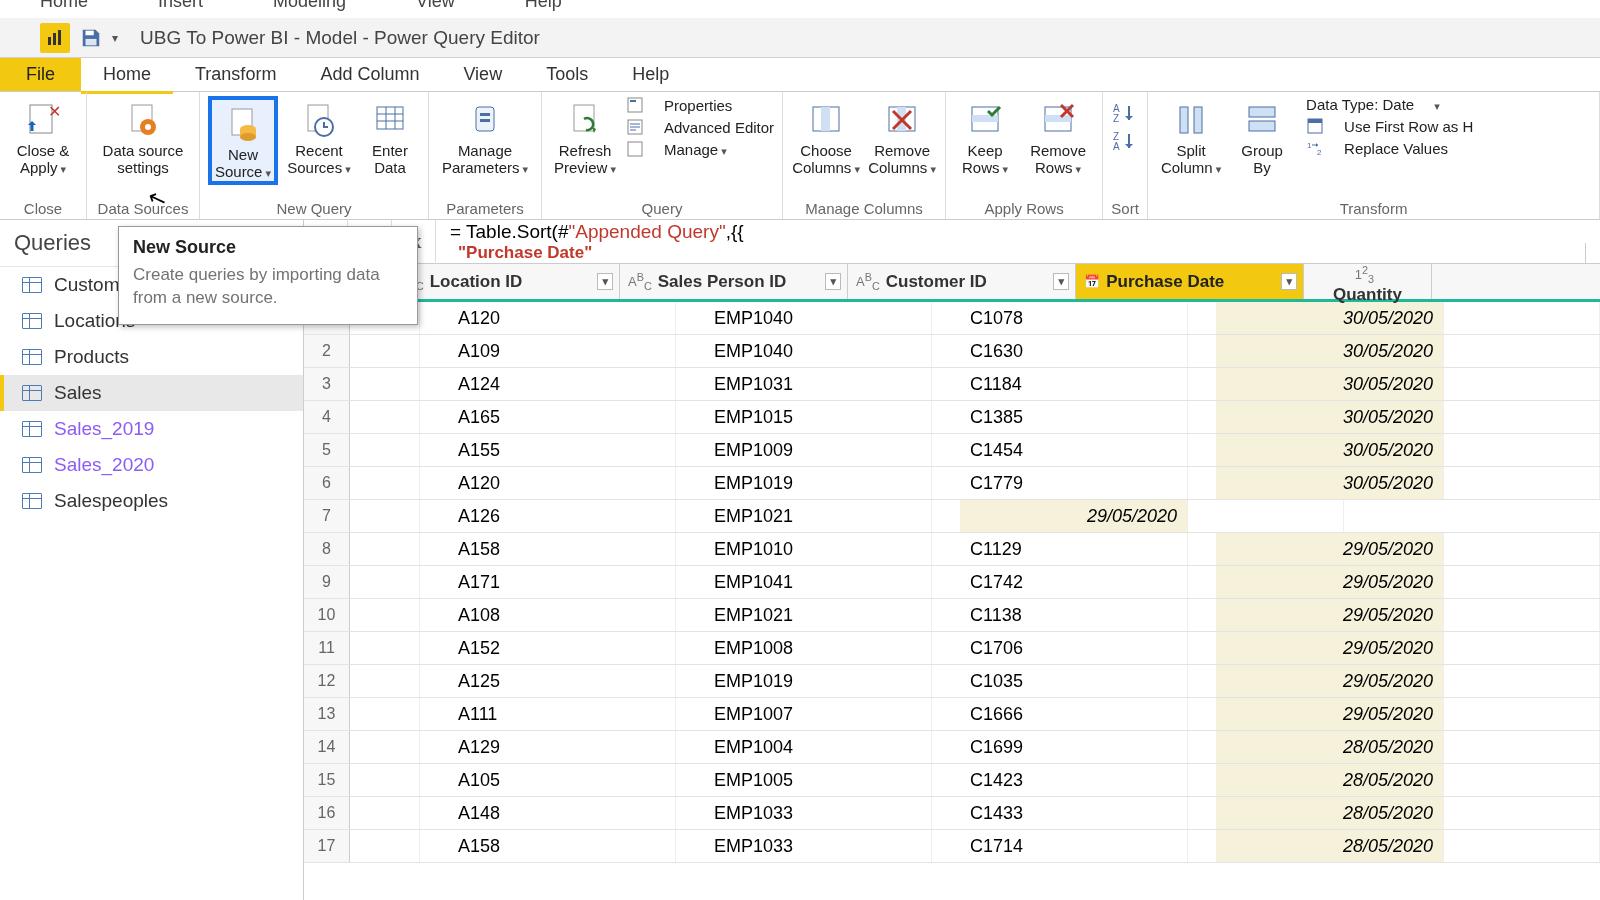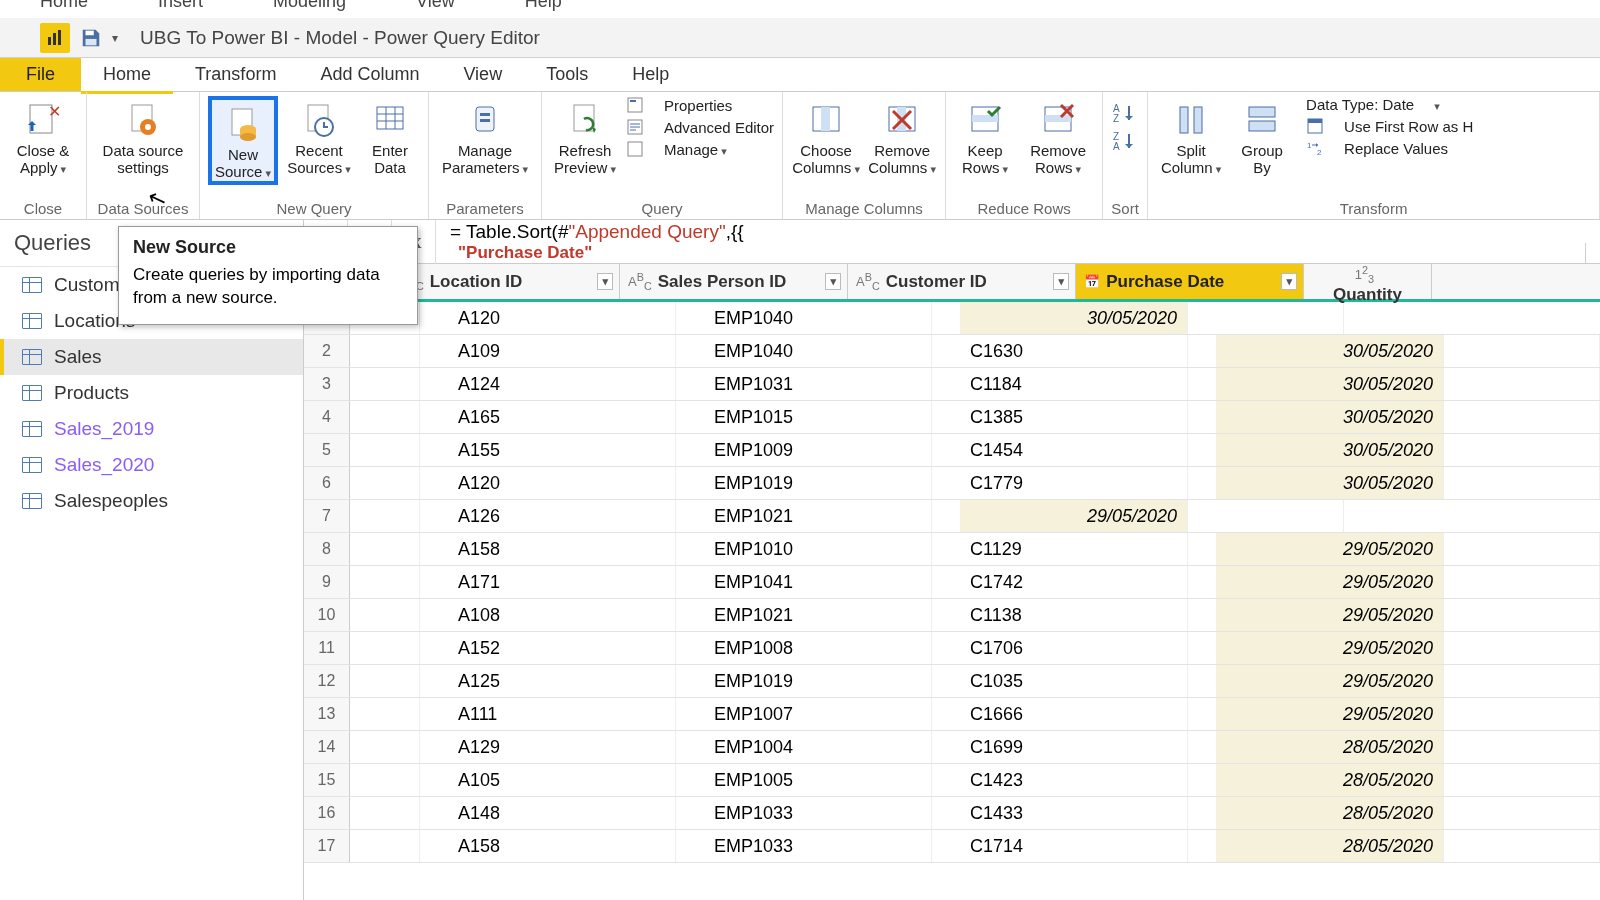--- a/index.html
+++ b/index.html
@@ -36,21 +36,21 @@
 .queries-header { padding: 10px 14px; font-size: 22px; color: #444; border-bottom: 1px solid #e5e5e5; }
 .q-item { display: flex; align-items: center; gap: 12px; padding: 7px 18px; font-size: 19px; color: #333; cursor: pointer; border-left: 4px solid transparent; }
 .q-item.selected { background: #e8e8e8; border-left: 4px solid #f2c811; }
 .q-item.italic { color: #8b5cf6; }
 .tbl-ic { width: 20px; height: 16px; border: 1.5px solid #4e7ab5; border-radius: 1px; position: relative; }
 .tbl-ic::before { content:""; position:absolute; left:0; right:0; top:4px; border-top:1px solid #4e7ab5; }
 .tbl-ic::after { content:""; position:absolute; top:0; bottom:0; left:6px; border-left:1px solid #4e7ab5; }
 
 .tooltip { position: absolute; left: 118px; top: 226px; width: 300px; background: #fff; border: 1px solid #999; box-shadow: 2px 2px 6px rgba(0,0,0,.25); padding: 10px 14px 14px 14px; z-index: 50; }
 .tooltip-title { font-weight: 600; font-size: 18px; color: #222; margin-bottom: 6px; }
-.tooltip-body { font-size: 17px; color: #000000; line-height: 1.35; }
+.tooltip-body { font-size: 17px; color: #737373; line-height: 1.35; }
 
 .main { flex: 1; display: flex; flex-direction: column; }
 .formula-bar { display: flex; align-items: center; height: 44px; border-bottom: 1px solid #ccc; }
 .fx-btn { width: 44px; height: 44px; display:flex; align-items:center; justify-content:center; border-right: 1px solid #ddd; color:#555; font-size:20px; cursor:pointer; }
 .check-btn { color: #2e7d32; }
 .fx-label { font-family: "Segoe UI", serif; }
 .formula-input { flex: 1; padding: 0 14px; font-size: 19px; font-family: Consolas, monospace; border: none; outline: none; height: 100%; }
 .formula-input .col { color: #c0392b; }
 .formula-input .str { color: #c0392b; }
 
@@ -312,21 +312,21 @@
               <rect x="6" y="6" width="26" height="24" fill="#fff" stroke="#4a6fa5"></rect>
               <rect x="6" y="14" width="26" height="7" fill="#cfe0f4"></rect>
               <line x1="22" y1="4" x2="34" y2="16" stroke="#c0392b" stroke-width="3"></line>
               <line x1="34" y1="4" x2="22" y2="16" stroke="#c0392b" stroke-width="3"></line>
             </svg>
           </span>
         <span class="drop-caret" style="white-space:pre-line">Remove
 Rows</span>
       </div>
     </div>
-    <div class="group-label">Reduce Rows</div>
+    <div class="group-label">Apply Rows</div>
   </div>
 
   <div class="group">
     <div class="group-row" style="flex-direction:column;gap:4px;padding-top:6px;">
       <span>
           <svg width="28" height="24">
             <text x="2" y="10" font-size="10" fill="#4a6fa5">A</text>
             <text x="2" y="20" font-size="10" fill="#4a6fa5">Z</text>
             <path d="M18 4 v14" stroke="#4a6fa5" stroke-width="2"></path>
             <path d="M14 14 l4 4 l4 -4" fill="#4a6fa5"></path>
@@ -403,27 +403,27 @@
     <div class="queries-header">Queries</div>
     <div id="qlist">
         <div class="q-item">
           <span class="tbl-ic"></span>
           <span>Customers</span>
         </div>
         <div class="q-item">
           <span class="tbl-ic"></span>
           <span>Locations</span>
         </div>
+        <div class="q-item">
+          <span class="tbl-ic"></span>
+          <span>Products</span>
+        </div>
         <div class="q-item selected">
           <span class="tbl-ic"></span>
           <span>Sales</span>
-        </div>
-        <div class="q-item">
-          <span class="tbl-ic"></span>
-          <span>Products</span>
         </div>
         <div class="q-item italic">
           <span class="tbl-ic"></span>
           <span>Sales_2019</span>
         </div>
         <div class="q-item italic">
           <span class="tbl-ic"></span>
           <span>Sales_2020</span>
         </div>
         <div class="q-item">
@@ -473,20 +473,21 @@
             <span class="type-ic">1<sup>2</sup><sub>3</sub></span>
             <span>Quantity</span>
           </div>
       </div>
       <div id="gridbody">
           <div class="grow">
             <div class="rn">1</div>
             <div class="corner"></div>
             <div class="cell c1">A120</div>
             <div class="cell c2">EMP1040</div>
+            <div class="cell c3">C1078</div>
             <div class="cell c4">30/05/2020</div>
             <div class="cell c5"></div>
           </div>
           <div class="grow">
             <div class="rn">2</div>
             <div class="corner"></div>
             <div class="cell c1">A109</div>
             <div class="cell c2">EMP1040</div>
             <div class="cell c3">C1630</div>
             <div class="cell c4">30/05/2020</div>

